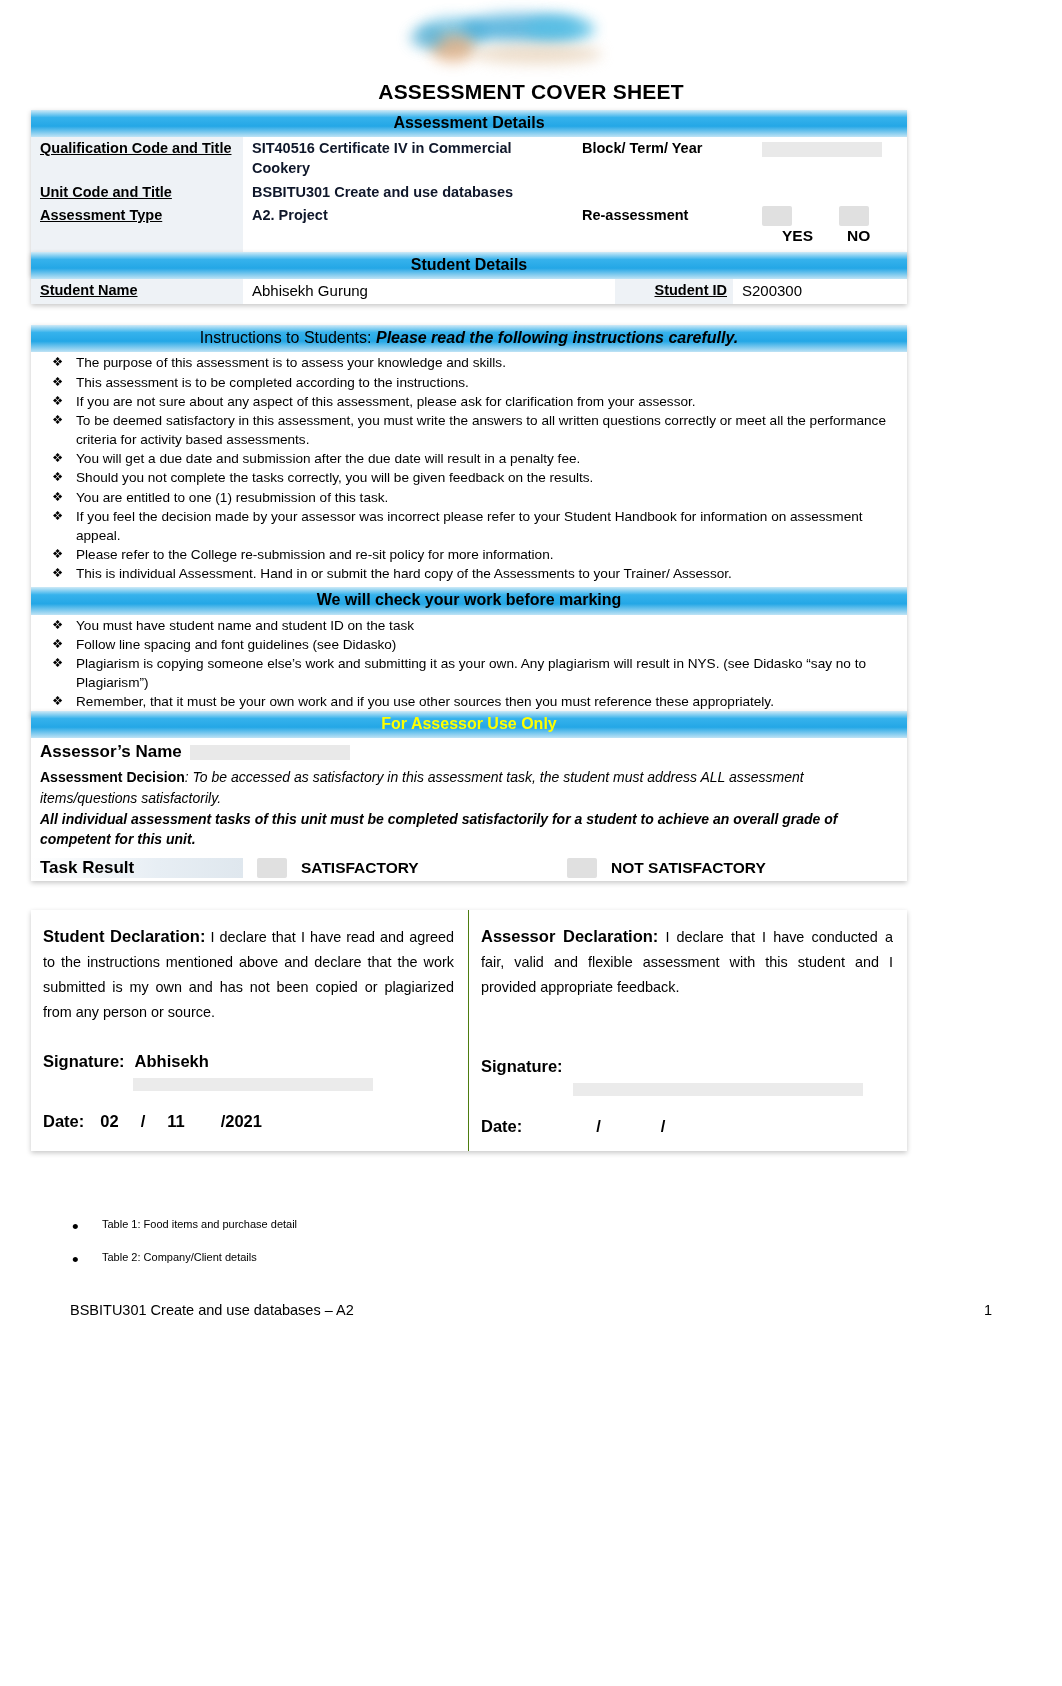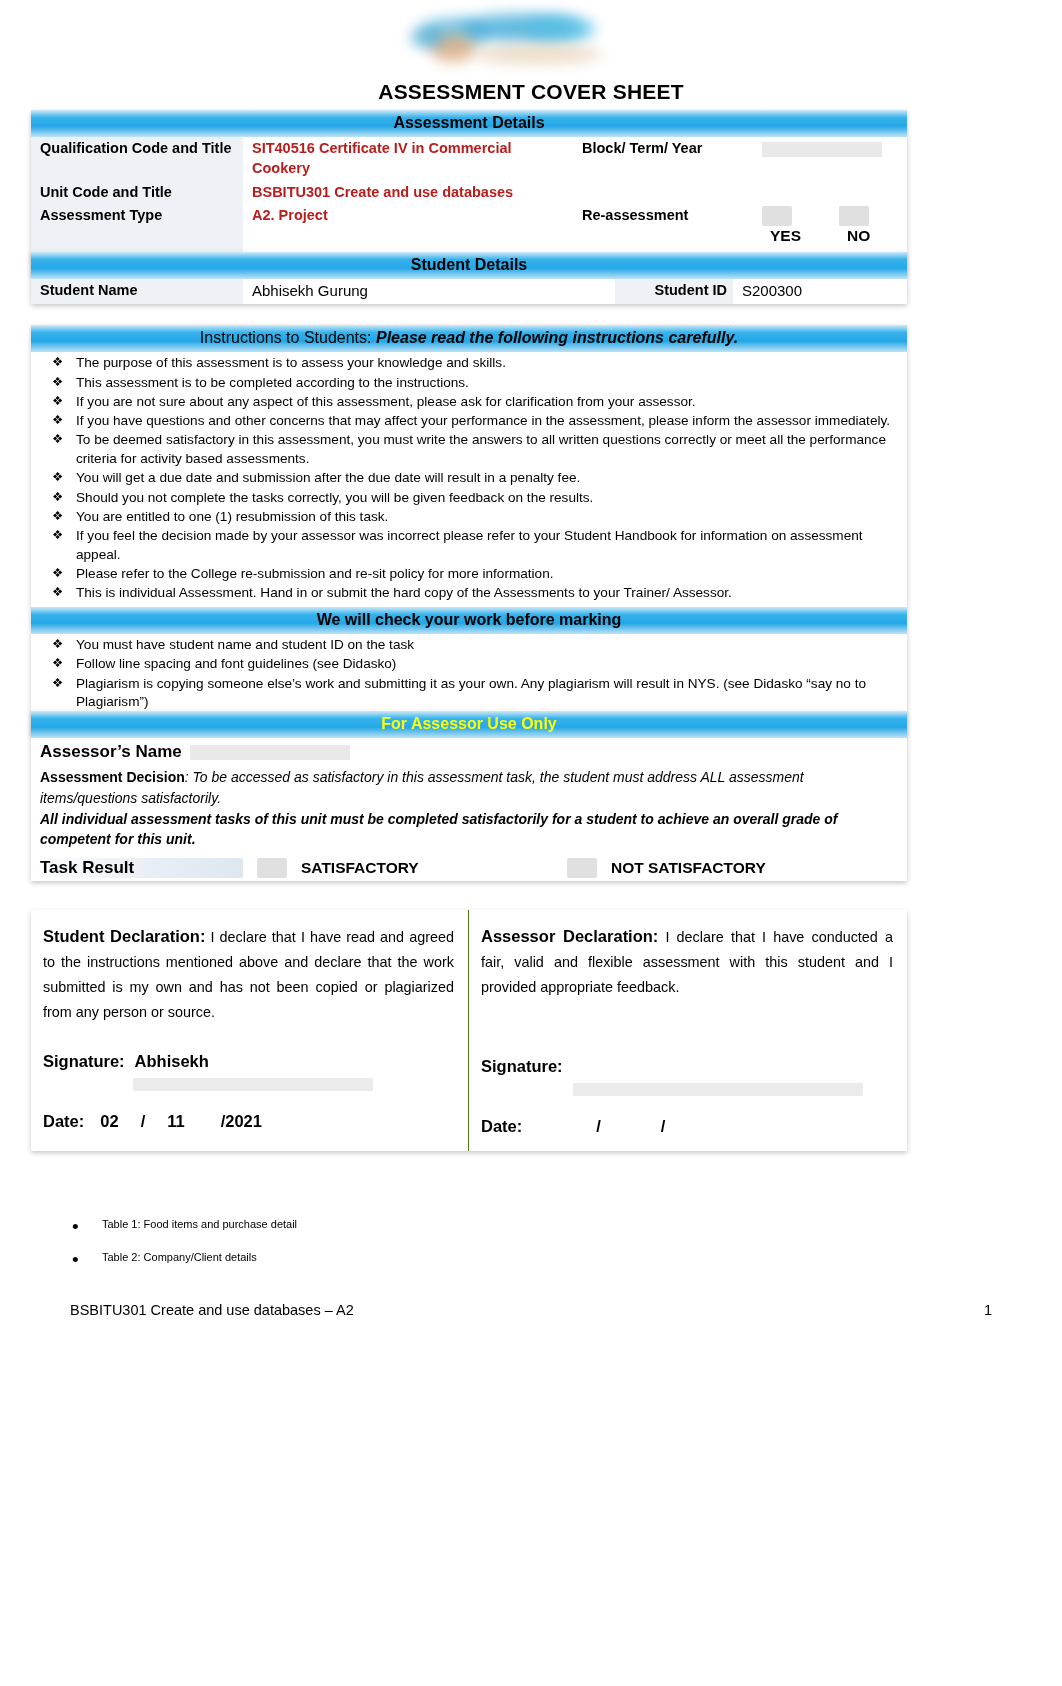--- a/index.html
+++ b/index.html
@@ -80,22 +80,22 @@
     border-collapse: collapse;
     table-layout: fixed;
   }
   table.grid td {
     padding: 2px 6px 2px 9px;
     font-size: 14.5px;
     vertical-align: top;
     line-height: 1.35;
   }
   .lbl { font-weight: bold; }
-  .orange { color: #b91c1c; font-weight: bold; }
-  .shade { background: #eef2f6; }
+  .orange { color: #0f172a; font-weight: bold; }
+  .shade { background: #eef2f6; text-decoration: underline; }
   .fillline {
     background: #e9e9e9;
     display: inline-block;
     height: 15px;
     vertical-align: middle;
   }
   .checkbox {
     display: inline-block;
     width: 30px;
     height: 20px;
@@ -282,21 +282,21 @@
         <td class="orange col-val">BSBITU301 Create and use databases</td>
         <td></td>
         <td colspan="2"></td>
       </tr>
       <tr>
         <td class="lbl col-lbl shade">Assessment Type</td>
         <td class="orange col-val">A2. Project</td>
         <td class="lbl col-rl">Re-assessment</td>
         <td class="col-r1">
           <span class="checkbox"></span>
-          <span class="tr-text" style="margin-left:8px">YES</span>
+          <span class="tr-text" style="margin-left:20px">YES</span>
         </td>
         <td class="col-r2">
           <span class="checkbox"></span>
           <span class="tr-text" style="margin-left:8px">NO</span>
         </td>
       </tr>
       <tr>
         <td class="lbl col-lbl shade">Due Date</td>
         <td style="font-size:16px">21/11/2021</td>
         <td></td>
@@ -321,21 +321,20 @@
   </div>
 
   <div class="block" id="instructions">
     <div class="bar">
       <span class="reg">Instructions to Students:</span><span class="ital"> Please read the following instructions carefully.</span>
     </div>
     <ul class="diamond">
       <li>The purpose of this assessment is to assess your knowledge and skills.</li>
       <li>This assessment is to be completed according to the instructions.</li>
       <li>If you are not sure about any aspect of this assessment, please ask for clarification from your assessor.</li>
-      <li>If you have questions and other concerns that may affect your performance in the assessment, please inform the assessor immediately.</li>
       <li>To be deemed satisfactory in this assessment, you must write the answers to all written questions correctly or meet all the performance criteria for activity based assessments.</li>
       <li>You will get a due date and submission after the due date will result in a penalty fee.</li>
       <li>Should you not complete the tasks correctly, you will be given feedback on the results.</li>
       <li>You are entitled to one (1) resubmission of this task.</li>
       <li>If you feel the decision made by your assessor was incorrect please refer to your Student Handbook for information on assessment appeal.</li>
       <li>Please refer to the College re-submission and re-sit policy for more information.</li>
       <li>This is individual Assessment. Hand in or submit the hard copy of the Assessments to your Trainer/ Assessor.</li>
     </ul>
     <div class="bar">We will check your work before marking</div>
     <ul class="diamond">

